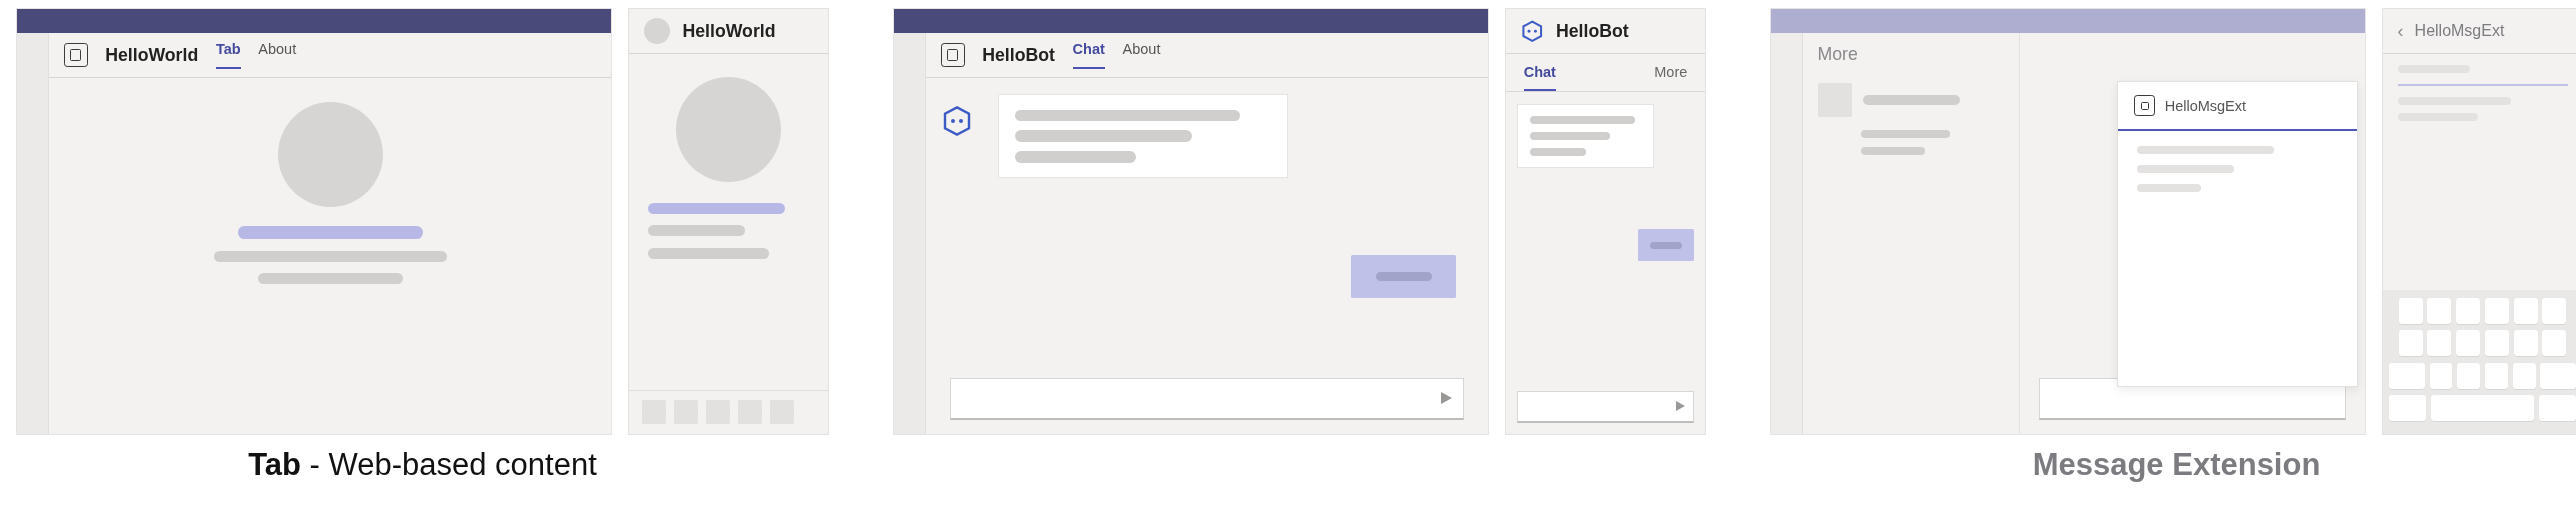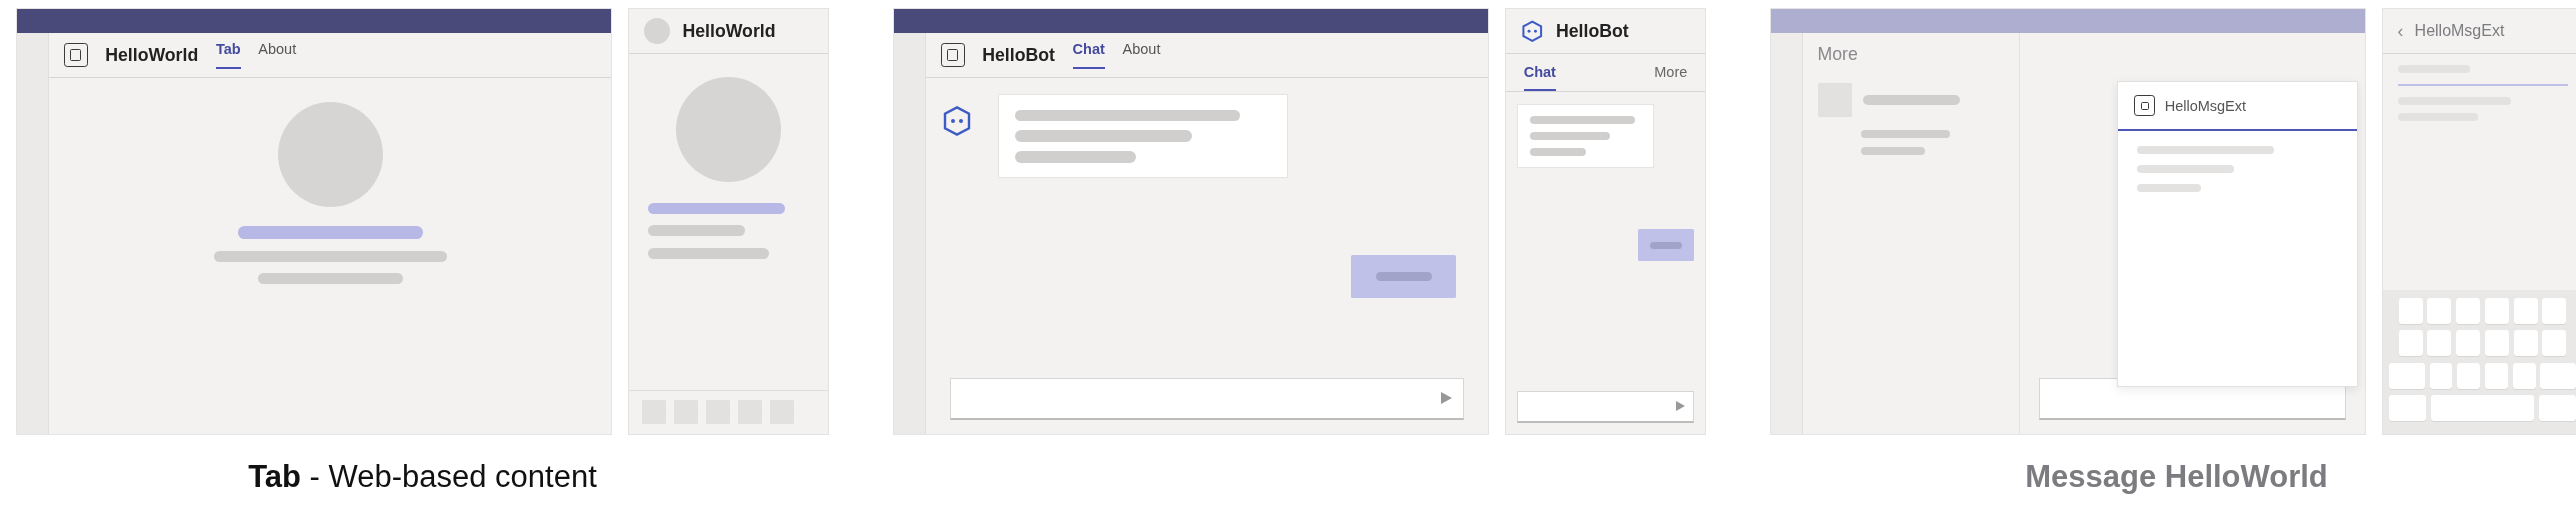--- a/index.html
+++ b/index.html
@@ -20,21 +20,21 @@
     display: flex;
     flex-direction: column;
     align-items: center;
   }
   .row {
     display: flex;
     gap: 16px;
     align-items: flex-start;
   }
   .caption {
-    margin-top: 24px;
+    margin-top: 12px;
     font-size: 31px;
     color: #111;
   }
   .caption .bold { font-weight: 700; }
   .caption.muted { color: #7c7c80; font-weight: 600;}
 
   
   .win {
     background: #f3f2f1;
     border: 0.8px solid #e5e4e3;
@@ -423,17 +423,17 @@
           </div>
           <div class="krow">
             <div class="key wide"></div>
               <div class="key sp"></div>
               <div class="key wide"></div>
           </div>
         </div>
       </div>
 
     </div>
-    <div class="caption muted">Message HelloWorld</div>
+    <div class="caption muted">Message Extension</div>
   </div>
 
 </div>
 
 
 </body></html>

